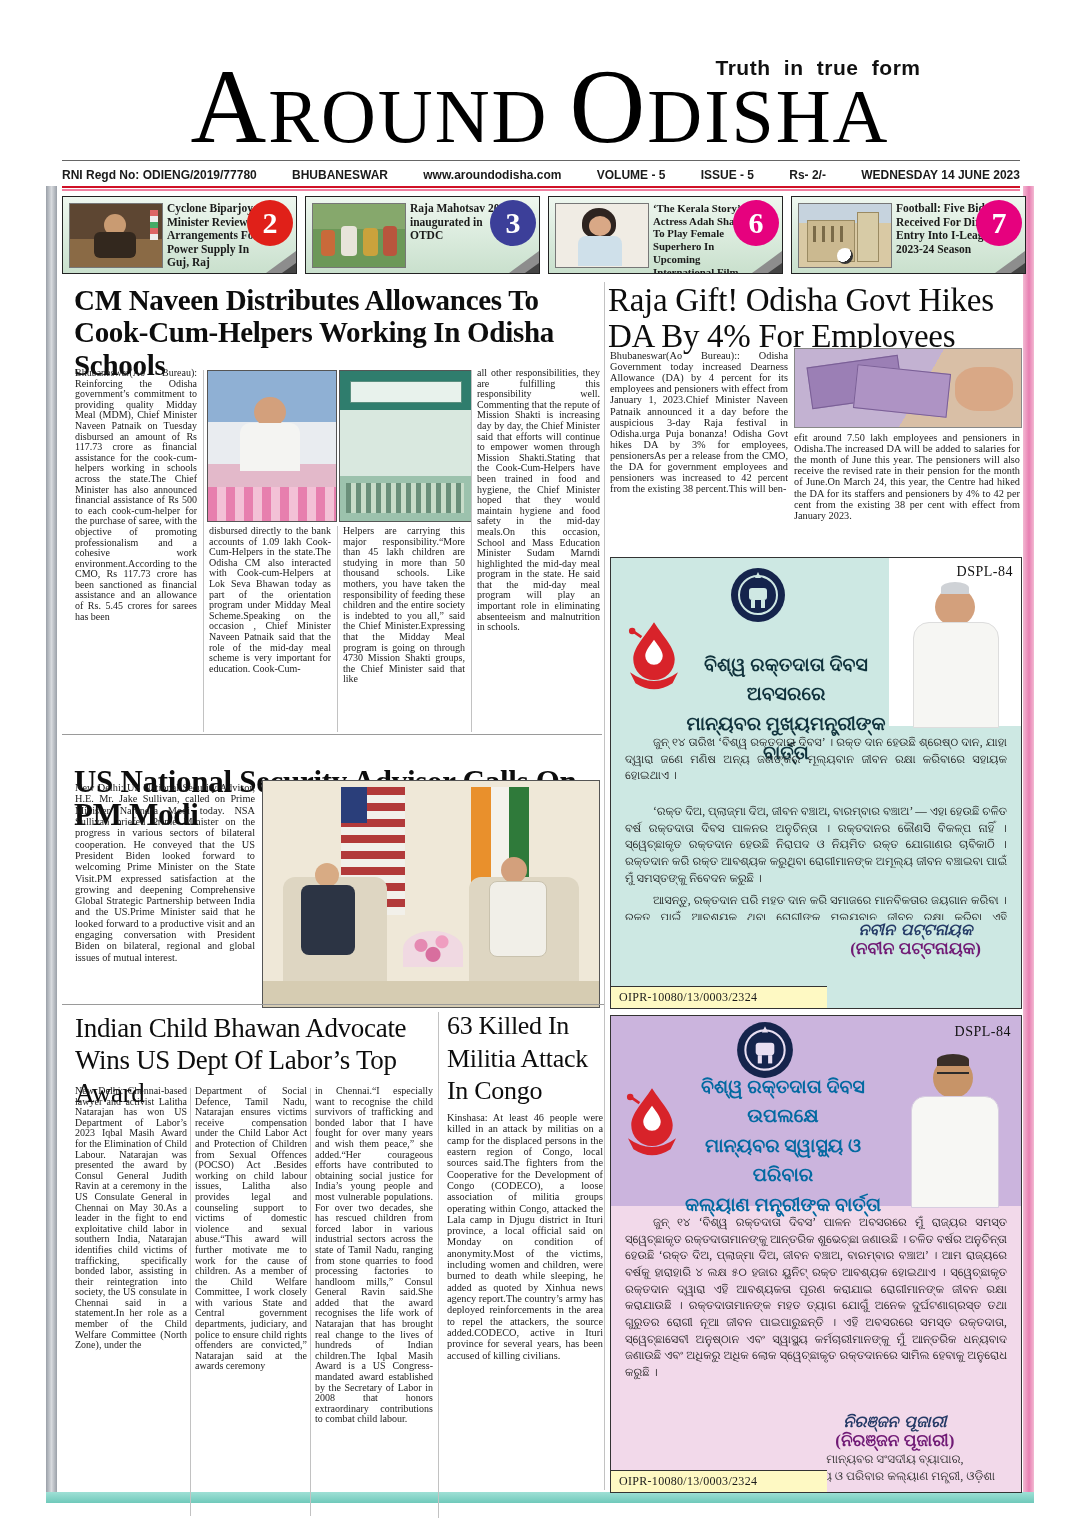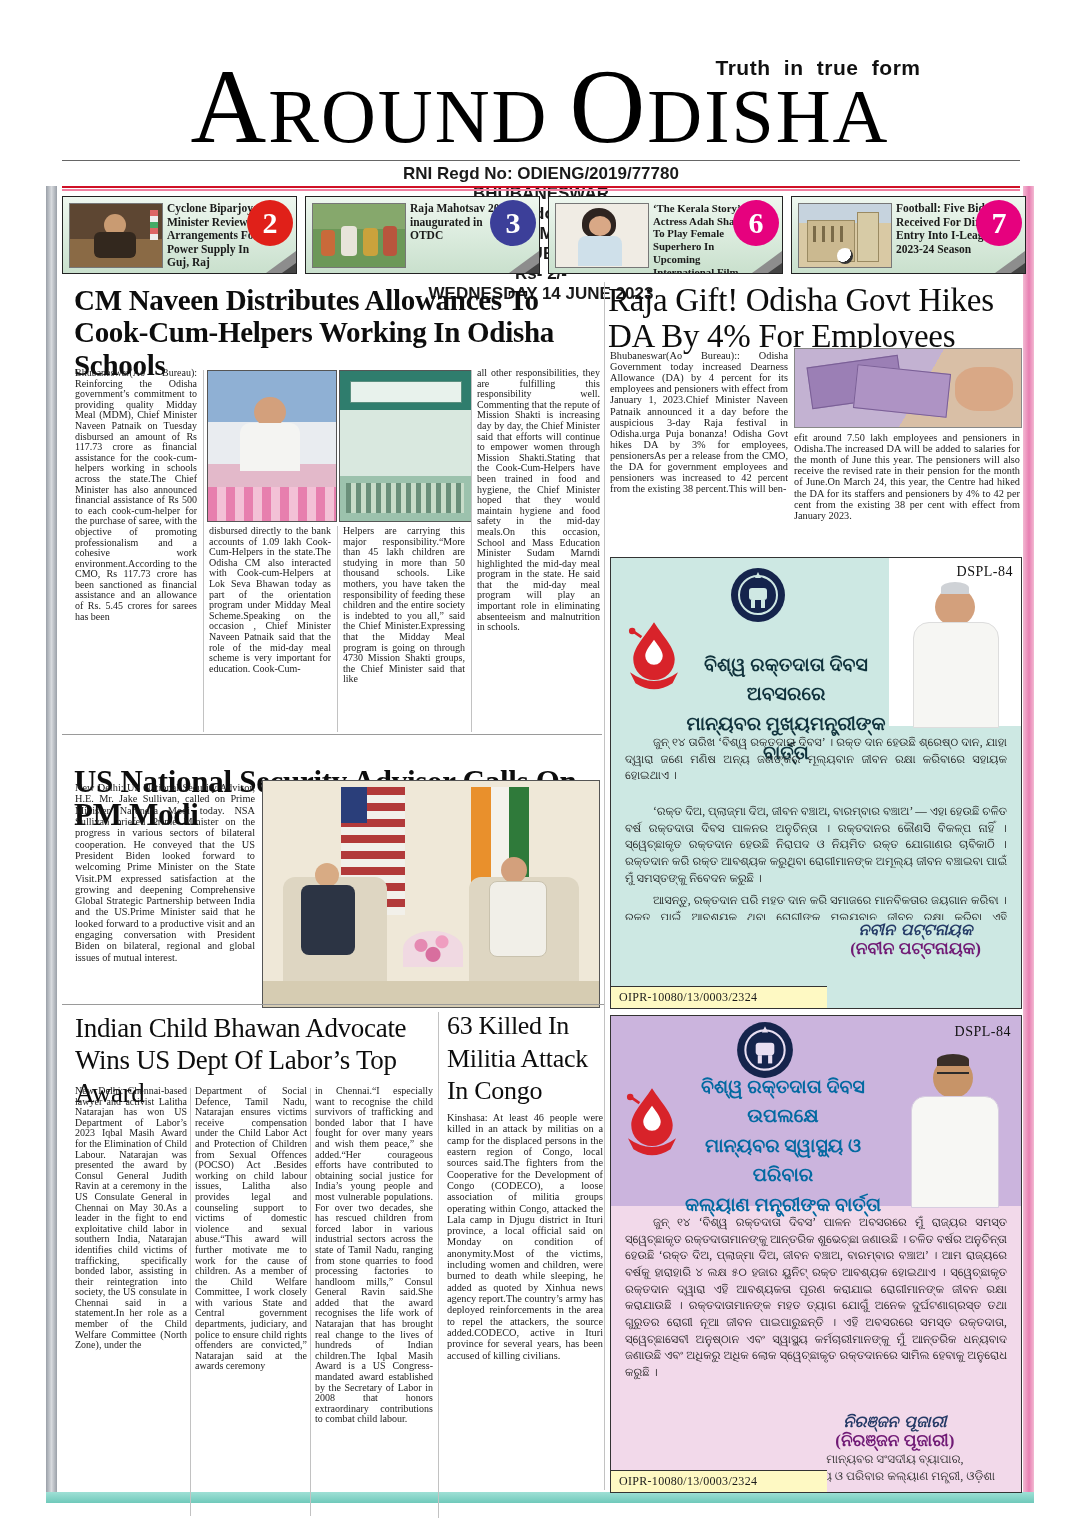--- a/index.html
+++ b/index.html
@@ -11,21 +11,21 @@
   .bar-right{left:1023px;top:186px;width:11px;height:1306px;background:linear-gradient(90deg,#f3b9d2,#e87fb2 55%,#f3b9d2);}
   .bar-bottom{left:46px;top:1492px;width:988px;height:11px;background:linear-gradient(180deg,#9fe0d6,#6fc9ba);}
   
   .tagline{left:648px;top:56px;width:340px;text-align:center;font-family:"Liberation Sans",sans-serif;
            font-weight:bold;font-size:21px;word-spacing:7px;letter-spacing:.5px;color:#111;}
   .masthead{left:130px;top:42px;width:820px;text-align:center;font-size:76px;letter-spacing:2px;color:#000;line-height:1.25;}
   .mword{display:inline-block;}
   .mword::first-letter{font-size:1.38em;}
   
   .infobar{left:62px;top:160px;width:958px;height:22px;display:flex;justify-content:space-between;align-items:center;
-           font-family:"Liberation Sans",sans-serif;font-weight:bold;font-size:17px;border-top:1px solid #666;padding-top:3px;flex-direction:column;}
+           font-family:"Liberation Sans",sans-serif;font-weight:bold;font-size:12px;border-top:1px solid #666;padding-top:3px;}
   .rule-red{left:62px;top:186px;width:958px;height:2px;background:#cf1126;}
   .rule-pink{left:62px;top:189px;width:958px;height:2px;background:#f07fa0;}
   
   .teaser{top:196px;width:233px;height:76px;border:1px solid #222;background:linear-gradient(180deg,#eef7ef,#c9e0cd);overflow:hidden;}
   .tz-img{position:absolute;left:6px;top:6px;width:92px;height:63px;border:1px solid #777;overflow:hidden;}
   .tz-text{position:absolute;left:104px;top:5px;width:102px;font-size:11.5px;font-weight:bold;line-height:1.18;}
   .tz-circle{position:absolute;right:3px;top:3px;width:46px;height:46px;border-radius:50%;color:#fff;
              font-size:30px;font-weight:bold;display:flex;align-items:center;justify-content:center;}
   .tz-curl{position:absolute;right:0;bottom:0;width:0;height:0;border-left:30px solid transparent;border-bottom:22px solid #8d8d8d;}
   .tz-curl2{position:absolute;right:0;bottom:0;width:0;height:0;border-left:14px solid transparent;border-bottom:10px solid #444;}

